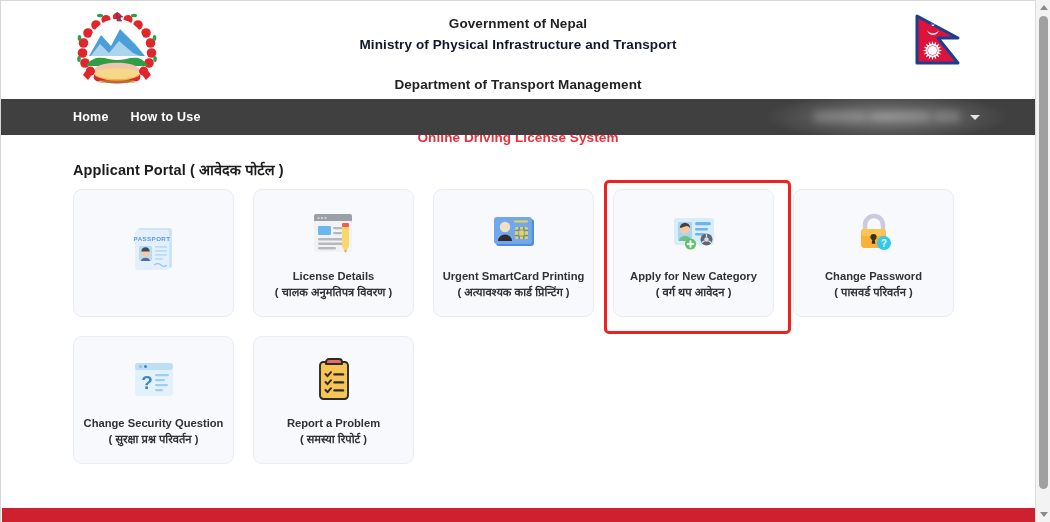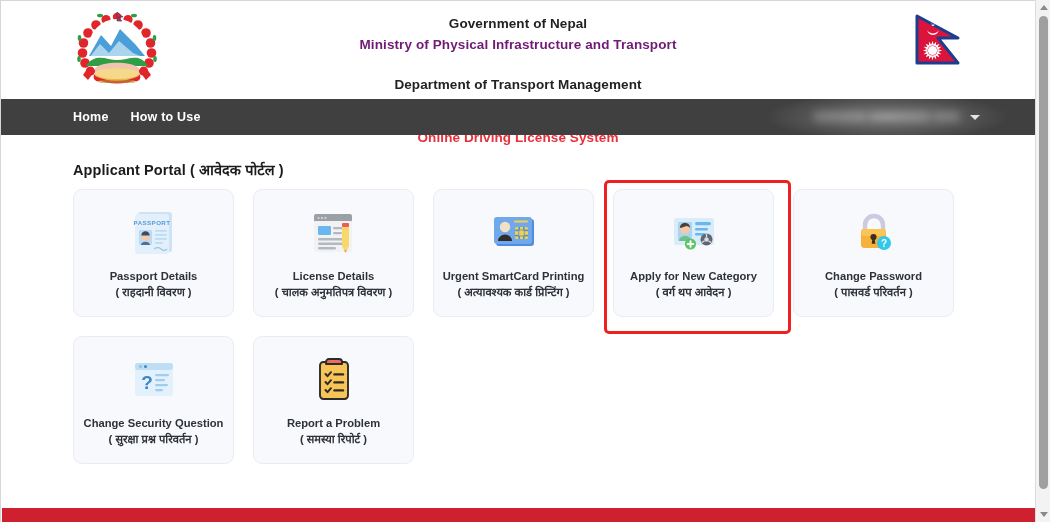--- a/index.html
+++ b/index.html
@@ -47,21 +47,21 @@
     left: 0; right: 0; top: 13px;
     text-align: center;
   }
   .header-text div {
     line-height: 1.52;
     font-size: 13.5px;
     font-weight: 700;
     letter-spacing: 0.1px;
   }
   .hl-1 { color: #222222; }
-  .hl-2 { color: #701a75; }
+  .hl-2 { color: #0f172a; }
   .hl-3 { color: #222222; margin-top: 20px; }
   .hl-4 { color: #e8303a; margin-top: 32px; }
 
   
   .navbar {
     position: relative;
     height: 36px;
     background: #404040;
     display: flex;
     align-items: center;
@@ -346,24 +346,20 @@
               <path d="M13.8 37 a4.8 4.2 0 0 1 9.4 0 Z" fill="#4d6fa8"></path>
               <g fill="#b9dcf4">
                 <rect x="28" y="22" width="12" height="1.8" rx=".9"></rect>
                 <rect x="28" y="26" width="12" height="1.8" rx=".9"></rect>
                 <rect x="28" y="30" width="12" height="1.8" rx=".9"></rect>
                 <rect x="28" y="34" width="8" height="1.8" rx=".9"></rect>
               </g>
               <path d="M27 41 q4 -3 7 0 q3 3 6 0" stroke="#9ec9e8" stroke-width="1.4" fill="none"></path>
             </svg>
           </div>
-          <div class="card-label">
-            <span>Passport Details</span>
-            <span class="np">( राहदानी विवरण )</span>
-          </div>
         </div>
 
         <div class="card">
           <div class="card-icon">
             <svg viewBox="0 0 54 50" width="54" height="50">
               <rect x="7" y="6" width="38" height="8" rx="2" fill="#9aa0a6"></rect>
               <rect x="7" y="13" width="38" height="31" rx="2" fill="#f1f2f4"></rect>
               <g fill="#d8dadd">
                 <circle cx="11.5" cy="10" r="1.1"></circle>
                   <circle cx="15" cy="10" r="1.1"></circle>

